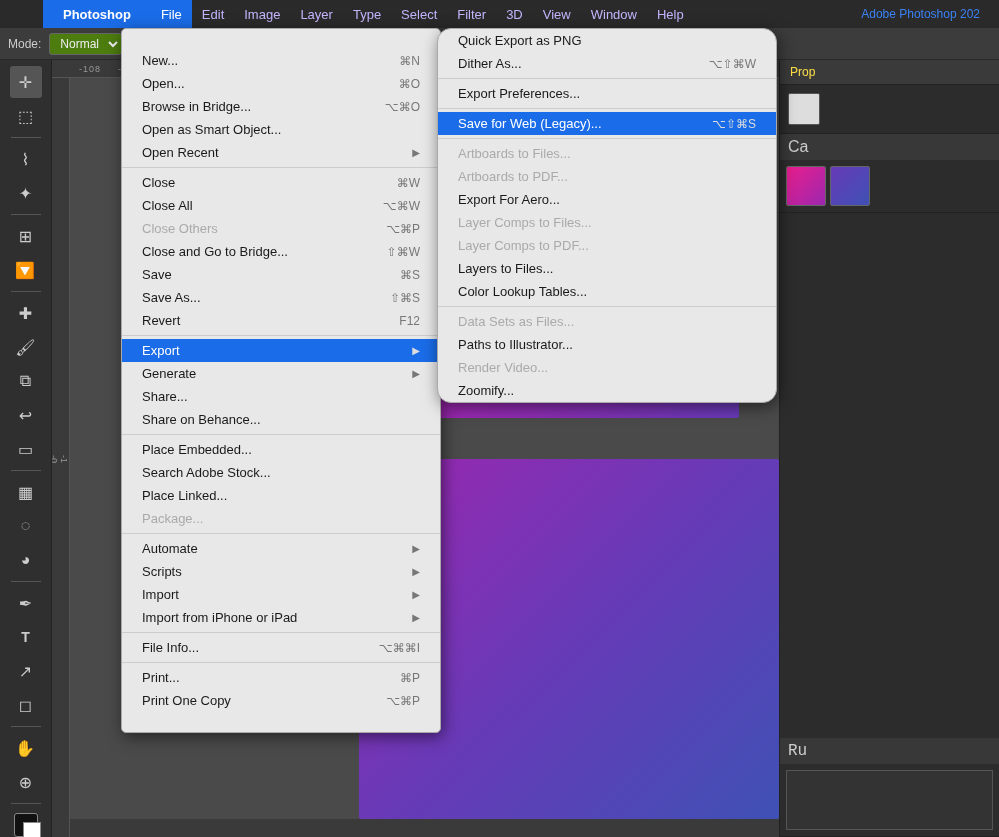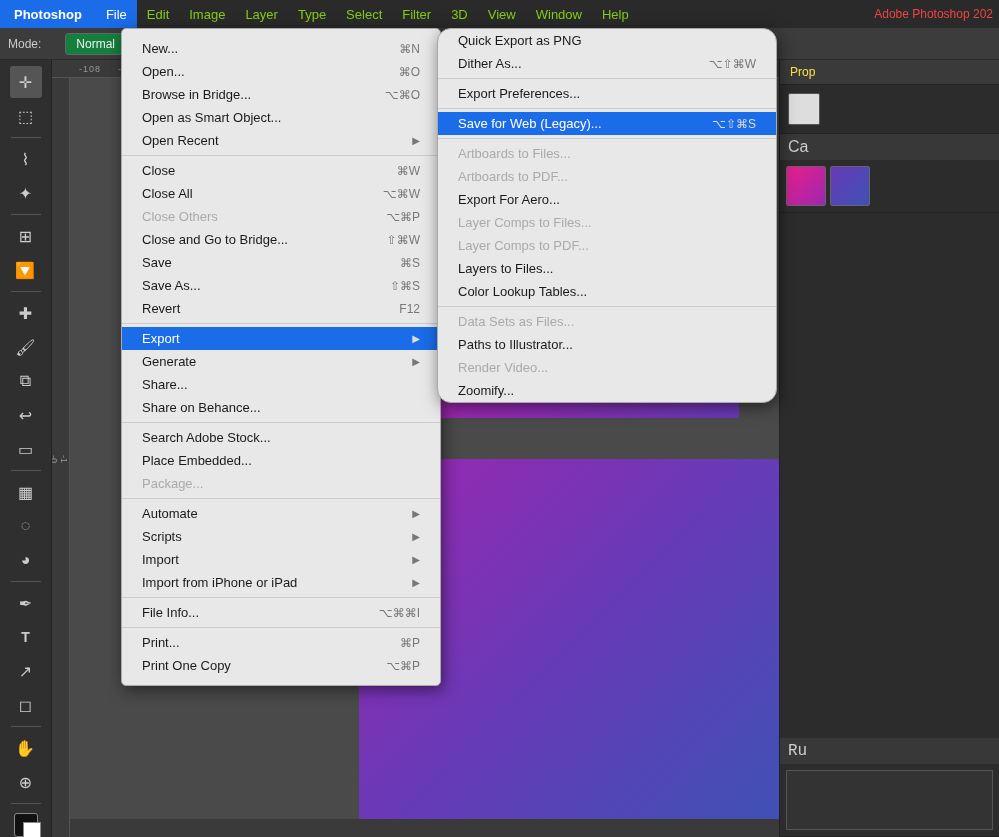--- a/index.html
+++ b/index.html
@@ -19,71 +19,71 @@
       height: 28px;
       background: #2a2a2a;
       display: flex;
       align-items: center;
       position: relative;
       z-index: 100;
     }
     .menu-bar-app {
       background: #1a6ce8;
       color: white;
-      padding: 0 14px;
+      padding: 0 20px;
       height: 100%;
       display: flex;
       align-items: center;
       font-weight: 600;
       font-size: 13px;
+      margin-left: 43px;
     }
     .menu-bar-item {
-      color: #84cc16;
+      color: #c4b5fd;
       padding: 0 10px;
       height: 100%;
       display: flex;
       align-items: center;
       font-size: 13px;
       cursor: pointer;
     }
     .menu-bar-item.active {
       background: #1a6ce8;
       color: white;
     }
     .menu-bar-right {
       margin-left: auto;
-      color: #ef4444;
-      padding-right: 6px;
+      color: #3b82f6;
+      padding-right: 19px;
       font-size: 12px;
     }
 
     
     .options-bar {
       width: 100%;
       height: 32px;
       background: #3c3c3c;
       display: flex;
       align-items: center;
       padding: 0 8px;
       gap: 8px;
       border-bottom: 1px solid #2a2a2a;
     }
     .options-label {
       color: #ccc;
       font-size: 12px;
     }
     .options-select {
-      background: #15803d;
+      background: #4d7c0f;
       color: #eee;
       border: 1px solid #666;
       border-radius: 3px;
       padding: 2px 6px;
       font-size: 12px;
       height: 22px;
-      margin-left: 16px;
     }
     .options-checkbox-group {
       display: flex;
       align-items: center;
       gap: 4px;
       color: #ccc;
       font-size: 12px;
     }
 
     
@@ -197,21 +197,21 @@
     .file-menu {
       position: absolute;
       top: 28px;
       left: 121px;
       width: 320px;
       background: #e8e8e8;
       border: 1px solid #aaa;
       border-radius: 5px;
       box-shadow: 2px 4px 16px rgba(0,0,0,0.5);
       z-index: 300;
-      padding: 8px 0;
+      padding: 20px 0;
     }
     .menu-item {
       padding: 4px 20px 4px 20px;
       color: #1a1a1a;
       display: flex;
       align-items: center;
       justify-content: space-between;
       cursor: pointer;
       font-size: 13px;
       position: relative;
@@ -530,25 +530,29 @@
   <div class="menu-item">
     <span>Share...</span>
     <span class="menu-item-shortcut"></span>
   </div>
   <div class="menu-item">
     <span>Share on Behance...</span>
     <span class="menu-item-shortcut"></span>
   </div>
   <div class="menu-divider"></div>
   <div class="menu-item">
+    <span>Place Embedded...</span>
+    <span class="menu-item-shortcut"></span>
+  </div>
+  <div class="menu-item">
     <span>Search Adobe Stock...</span>
     <span class="menu-item-shortcut"></span>
   </div>
   <div class="menu-item">
-    <span>Place Embedded...</span>
+    <span>Place Linked...</span>
     <span class="menu-item-shortcut"></span>
   </div>
   <div class="menu-item disabled">
     <span>Package...</span>
     <span class="menu-item-shortcut"></span>
   </div>
   <div class="menu-divider"></div>
   <div class="menu-item">
     <span>Automate</span>
     <span class="menu-item-arrow">▶</span>

